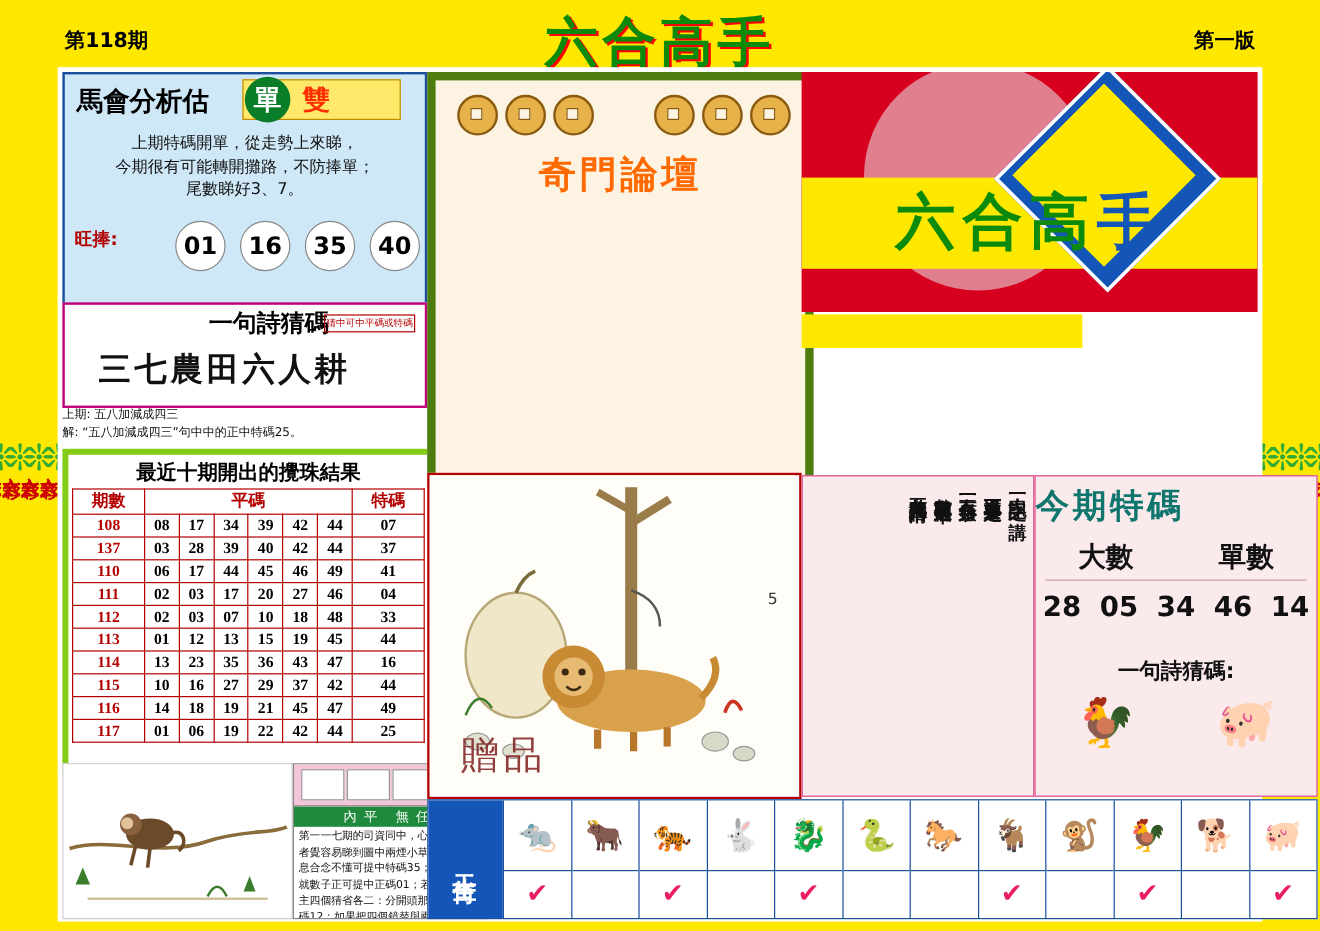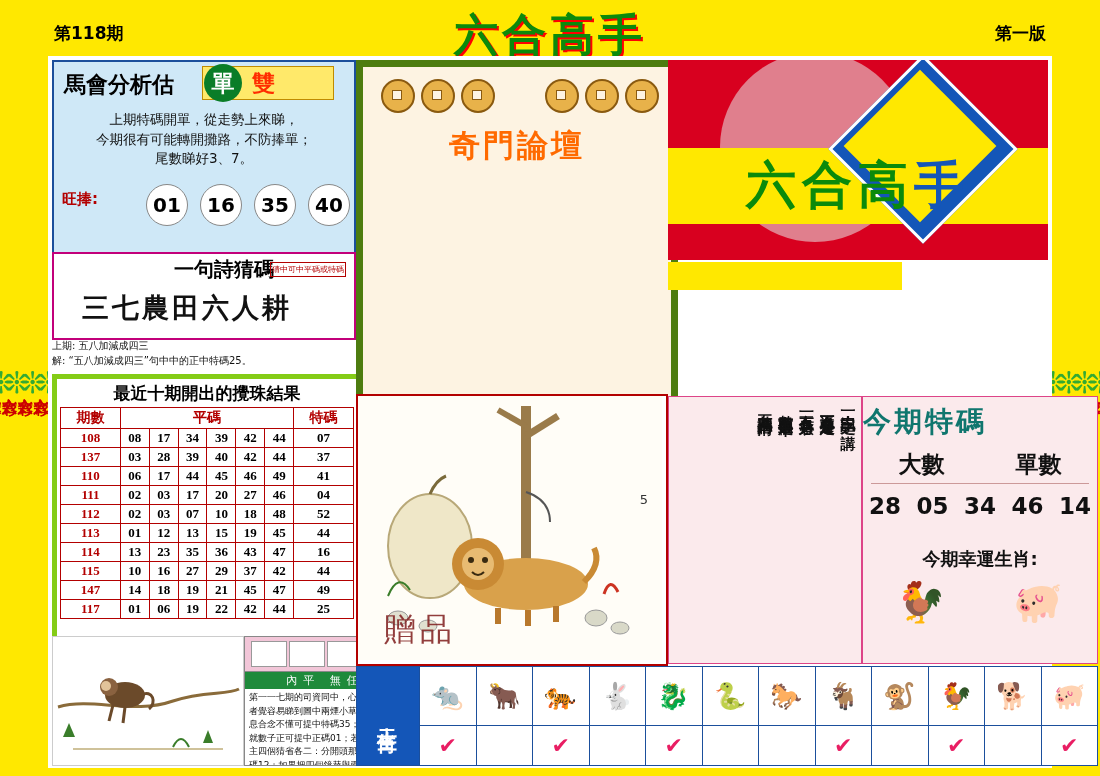--- a/index.html
+++ b/index.html
@@ -396,21 +396,21 @@
             <td class="sp">04</td>
           </tr>
           <tr>
             <td class="issue-c">112</td>
             <td>02</td>
             <td>03</td>
             <td>07</td>
             <td>10</td>
             <td>18</td>
             <td>48</td>
-            <td class="sp">52</td>
+            <td class="sp">33</td>
           </tr>
           <tr>
             <td class="issue-c">113</td>
             <td>01</td>
             <td>12</td>
             <td>13</td>
             <td>15</td>
             <td>19</td>
             <td>45</td>
             <td class="sp">44</td>
@@ -429,21 +429,21 @@
             <td class="issue-c">115</td>
             <td>10</td>
             <td>16</td>
             <td>27</td>
             <td>29</td>
             <td>37</td>
             <td>42</td>
             <td class="sp">44</td>
           </tr>
           <tr>
-            <td class="issue-c">147</td>
+            <td class="issue-c">116</td>
             <td>14</td>
             <td>18</td>
             <td>19</td>
             <td>21</td>
             <td>45</td>
             <td>47</td>
             <td class="sp">49</td>
           </tr>
           <tr>
             <td class="issue-c">117</td>
@@ -552,21 +552,21 @@
         <span>單數</span>
       </div>
       <div class="sp-line"></div>
       <div class="sp-nums">
         <span>28</span>
         <span>05</span>
         <span>34</span>
         <span>46</span>
         <span>14</span>
       </div>
-      <div class="sp-lucky">今期幸運生肖:</div>
+      <div class="sp-lucky">一句詩猜碼:</div>
       <div class="sp-animals">
         <span>🐓</span>
         <span>🐖</span>
       </div>
     </div>
 
     <div class="panel-zodiac">
       <div class="zod-label">
         <span>十二生肖</span>
       </div>

